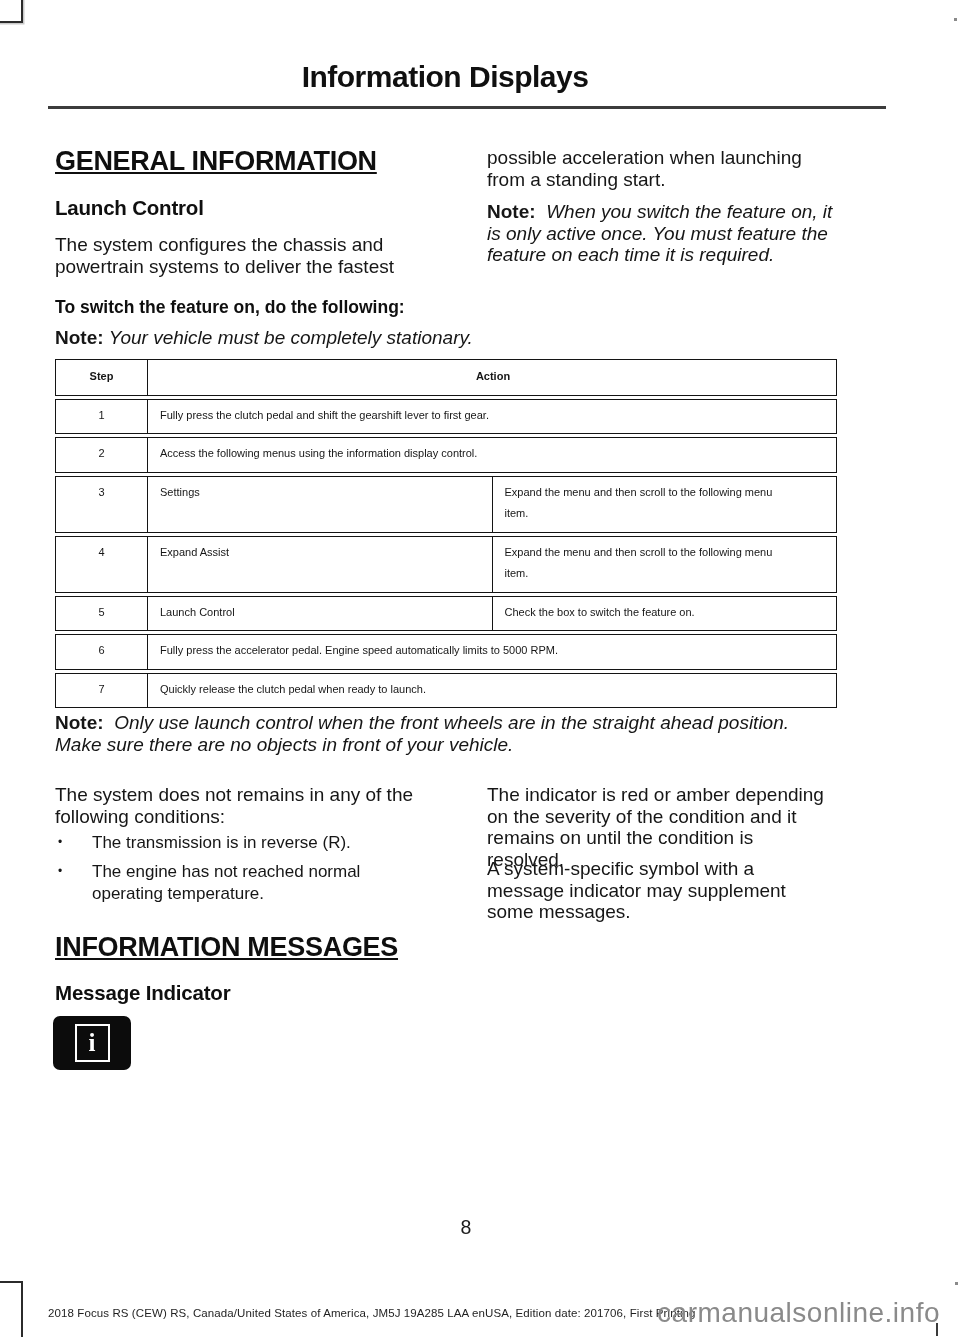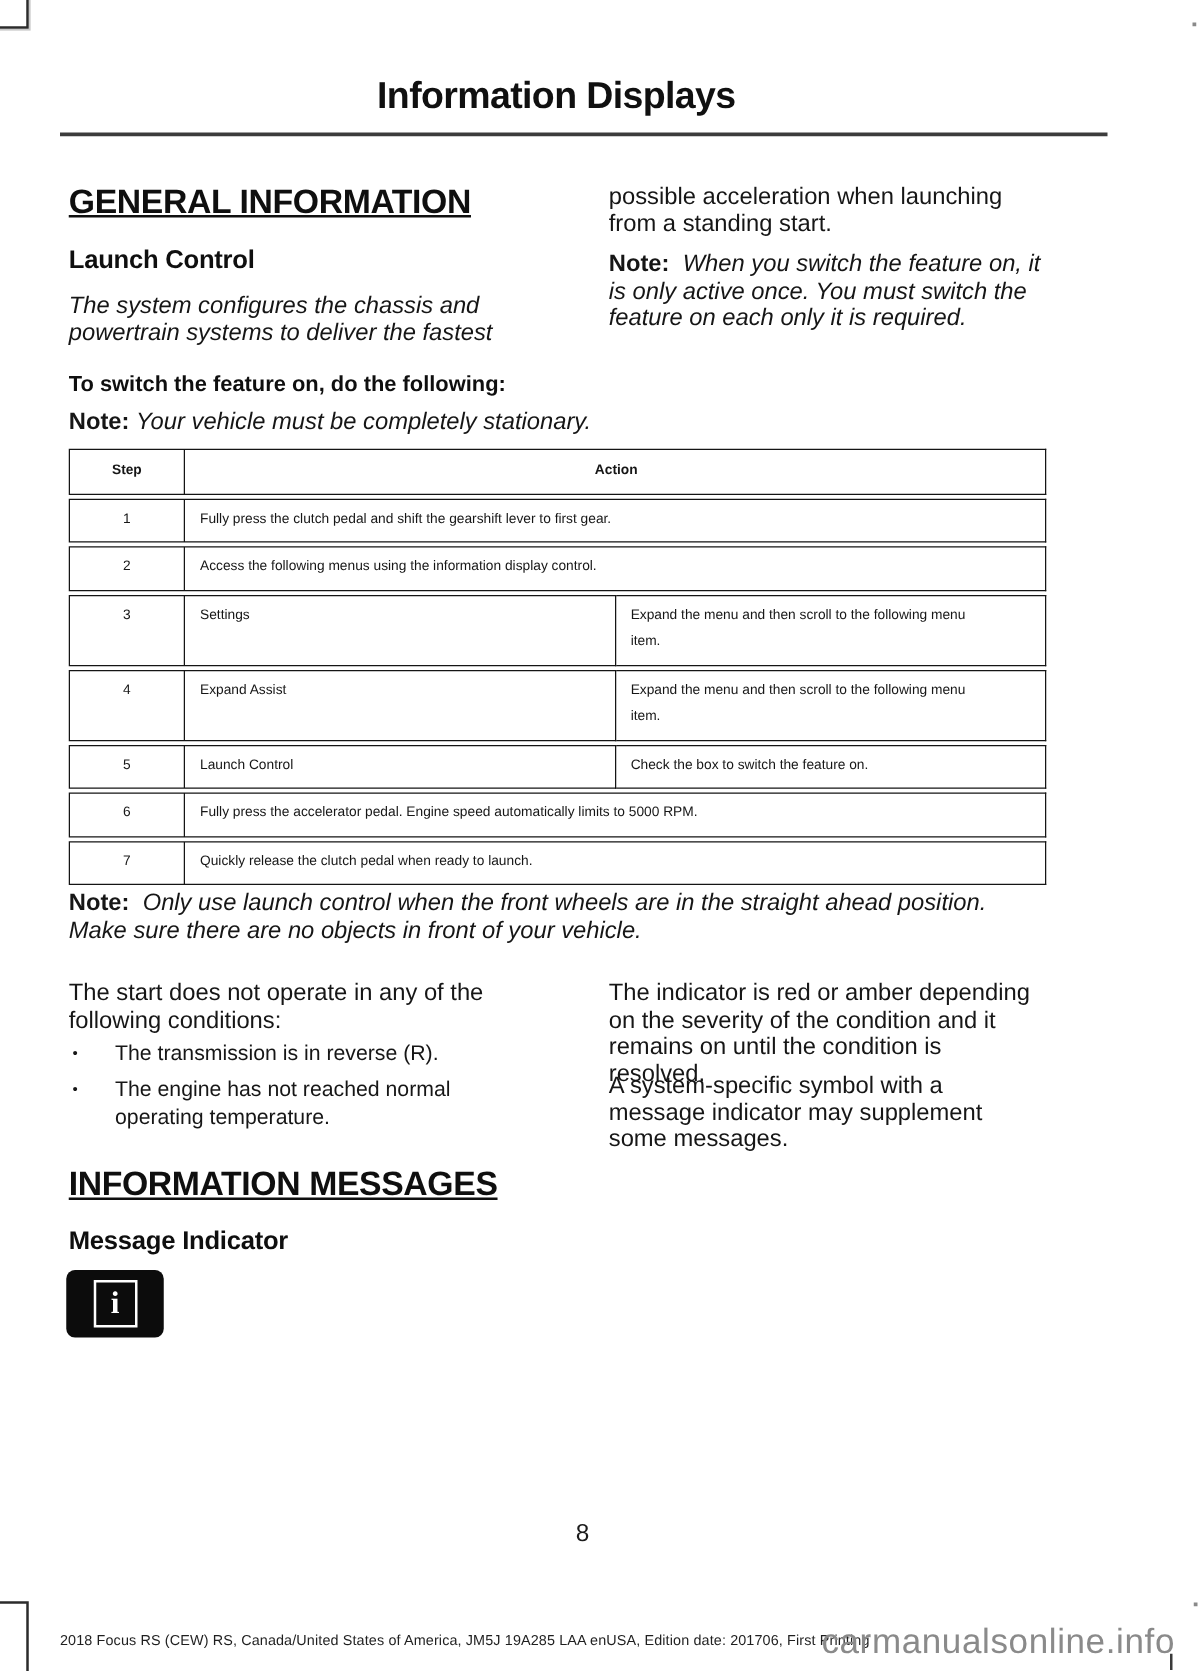--- a/index.html
+++ b/index.html
@@ -87,24 +87,24 @@
   <div class="crop-bl"></div>
   <div class="tick-tr"></div>
   <div class="tick-br"></div>
   <div class="tick-bm"></div>
 
   <div class="title">Information Displays</div>
   <div class="rule"></div>
 
   <h1 class="sect abs" style="top:146px; left:55px;">GENERAL INFORMATION</h1>
   <h2 class="sub abs" style="top:196px; left:55px;">Launch Control</h2>
-  <p class="body abs" style="top:234px; left:55px; width:370px;font-style:italic;">The system configures the chassis and powertrain systems to deliver the fastest</p>
+  <p class="body abs" style="top:234px; left:55px; width:370px;">The system configures the chassis and powertrain systems to deliver the fastest</p>
 
   <p class="body abs" style="top:147px; left:487px; width:358px;">possible acceleration when launching from a standing start.</p>
-  <p class="body abs" style="top:201px; left:487px; width:352px;"><span class="note-label">Note:</span>&nbsp; <span class="note-text">When you switch the feature on, it is only active once.  You must switch the feature on each only it is required.</span></p>
+  <p class="body abs" style="top:201px; left:487px; width:352px;"><span class="note-label">Note:</span>&nbsp; <span class="note-text">When you switch the feature on, it is only active once.  You must feature the feature on each time it is required.</span></p>
 
   <p class="bold-line abs" style="top:297px; left:55px;">To switch the feature on, do the following:</p>
   <p class="body abs" style="top:327px; left:55px;"><span class="note-label">Note:</span> <span class="note-text">Your vehicle must be completely stationary.</span></p>
 
   <table class="steps">
     <tbody>
         <tr>
       <th class="step-col">Step</th>
       <th colspan="2">Action</th>
     </tr>
@@ -137,21 +137,21 @@
     </tr>
     <tr>
       <td class="step-cell">7</td>
       <td colspan="2" class="span-cell">Quickly release the clutch pedal when ready to launch.</td>
     </tr>
   </tbody>
     </table>
 
   <p class="body abs" style="top:712px; left:55px; width:750px;"><span class="note-label">Note:</span>&nbsp; <span class="note-text">Only use launch control when the front wheels are in the straight ahead position. Make sure there are no objects in front of your vehicle.</span></p>
 
-  <p class="body abs" style="top:784px; left:55px; width:372px;">The start does not operate in any of the following conditions:</p>
+  <p class="body abs" style="top:784px; left:55px; width:372px;">The system does not remains in any of the following conditions:</p>
 
   <div class="bullet-row" style="top:832px;">
     <span class="bullet-glyph">•</span>
     <span class="bullet-text">The transmission is in reverse (R).</span>
   </div>
   <div class="bullet-row" style="top:861px;">
     <span class="bullet-glyph">•</span>
     <span class="bullet-text" style="max-width:290px;">The engine has not reached normal operating temperature.</span>
   </div>
 

